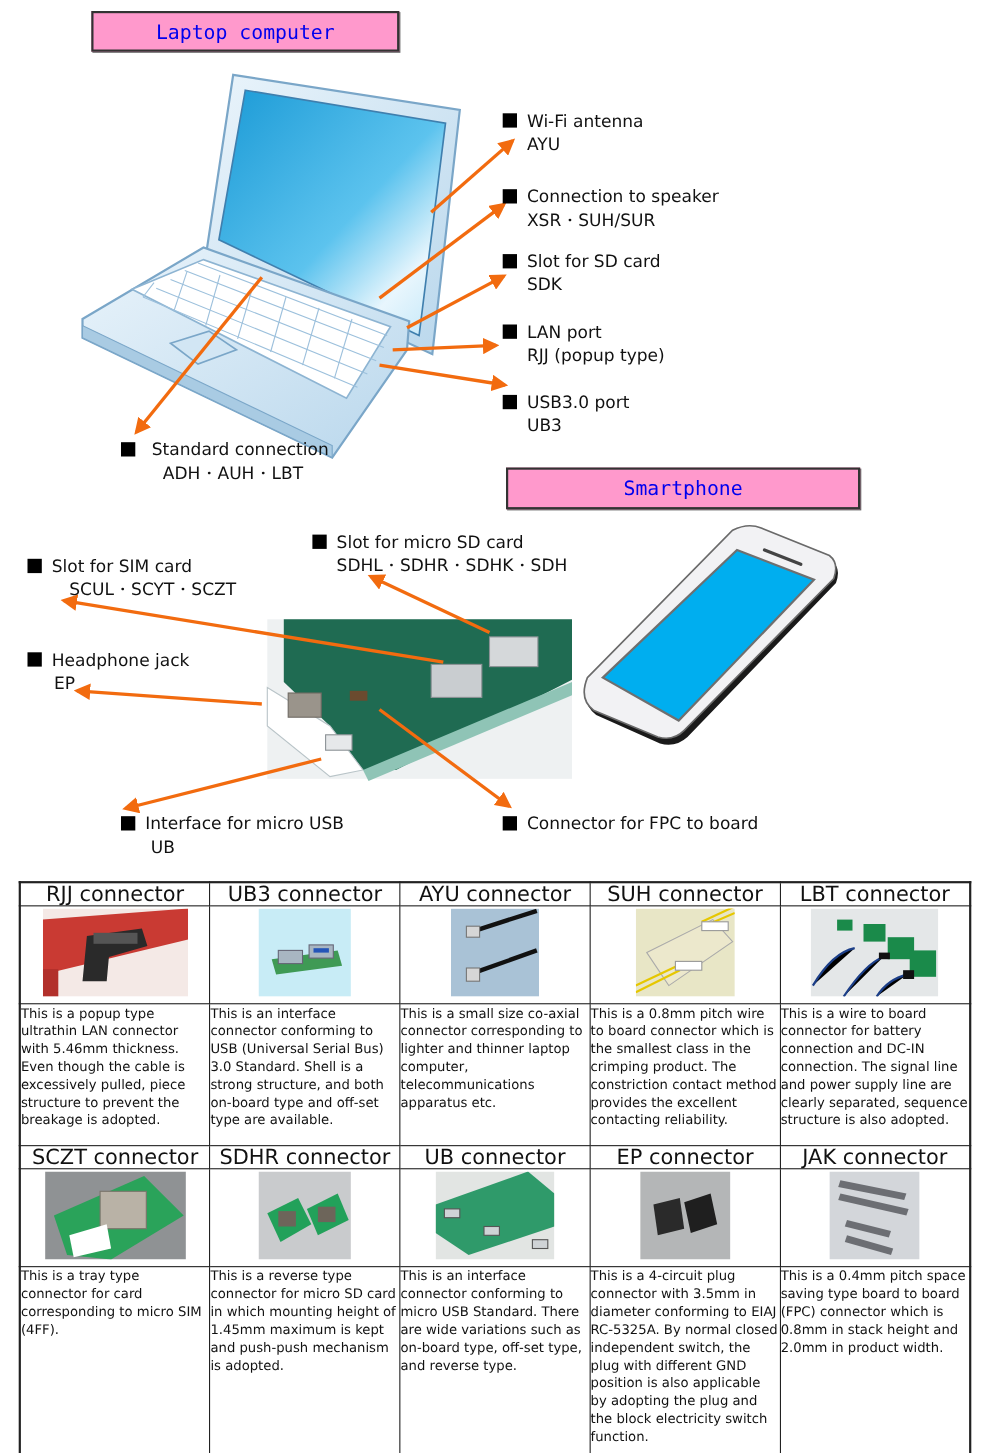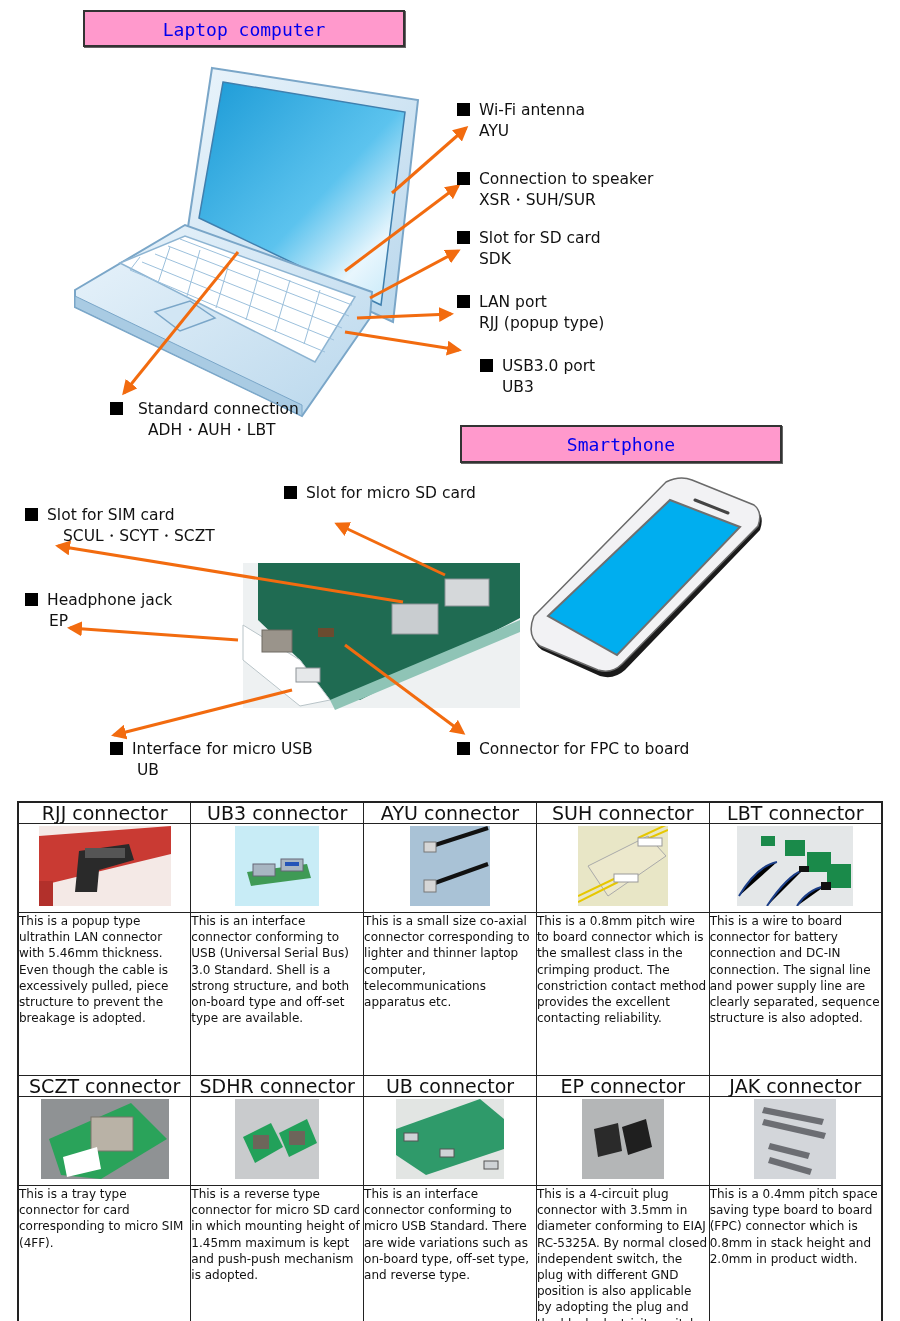--- a/index.html
+++ b/index.html
@@ -3,33 +3,33 @@
 <meta charset="utf-8">
 <style>
   * { box-sizing: border-box; }
   html, body { margin: 0; padding: 0; background: #ffffff; }
   body { width: 900px; height: 1321px; position: relative; overflow: hidden;
          font-family: "DejaVu Sans", sans-serif; color: #111; }
   .title-box { position: absolute; background: #ff99cc; border: 2px solid #333;
                box-shadow: 1px 1px 0 #666; text-align: center;
                font-family: "DejaVu Sans Mono", monospace; color: #0000ee;
                font-size: 18px; line-height: 30px; }
-  #laptop-title { left: 83px; top: 10px; width: 322px; height: 37px; line-height: 35px; }
+  #laptop-title { left: 83px; top: 10px; width: 280px; height: 37px; line-height: 35px; }
   #phone-title { left: 460px; top: 425px; width: 322px; height: 38px; line-height: 36px; }
   .label { position: absolute; font-size: 15.5px; line-height: 21px; white-space: nowrap; }
   .label .sq { display: inline-block; width: 13px; height: 13px; background: #000; margin-right: 9px; vertical-align: -1px; }
   .label .code { display: block; padding-left: 22px; }
   svg.art { position: absolute; left: 0; top: 0; }
   table.conn { position: absolute; left: 17px; top: 801px; width: 866px; border-collapse: collapse;
                table-layout: fixed; border: 2px solid #222; }
   table.conn td { border: 1.5px solid #222; padding: 0; vertical-align: top; }
   td.hd { height: 21px; text-align: center; font-size: 19px; line-height: 20px; }
   td.im { height: 84px; text-align: center; }
   td.ds { font-size: 12px; line-height: 16.2px; padding: 1px 2px; font-family: "DejaVu Sans", sans-serif; }
-  tr.r1 td.ds { height: 163px; }
+  tr.r1 td.ds { height: 129px; }
   tr.r2 td.ds { height: 171px; }
   .thumb { display: inline-block; width: 100%; height: 100%; padding: 2px 0; }
   .thumb svg { height: 80px; }
 </style>
 </head>
 <body>
 
 <div id="laptop-title" class="title-box">Laptop computer</div>
 <div id="phone-title" class="title-box">Smartphone</div>
 
@@ -119,31 +119,32 @@
   <span class="code">XSR・SUH/SUR</span>
 </div>
 <div class="label" style="left:457px;top:228px;">
   <span class="sq"></span><span>Slot for SD card</span>
   <span class="code">SDK</span>
 </div>
 <div class="label" style="left:457px;top:292px;">
   <span class="sq"></span><span>LAN port</span>
   <span class="code">RJJ (popup type)</span>
 </div>
-<div class="label" style="left:480px;top:356px;">
+<div class="label" style="left:457px;top:356px;">
   <span class="sq"></span><span>USB3.0 port</span>
   <span class="code">UB3</span>
 </div>
 <div class="label" style="left:110px;top:399px;">
   <span class="sq"></span><span style="margin-left:6px">Standard connection</span>
   <span class="code" style="padding-left:38px">ADH・AUH・LBT</span>
 </div>
 
 <div class="label" style="left:284px;top:483px;">
   <span class="sq"></span><span>Slot for micro SD card</span>
+  <span class="code" style="width:250px;overflow:hidden">SDHL・SDHR・SDHK・SDH</span>
 </div>
 <div class="label" style="left:25px;top:505px;">
   <span class="sq"></span><span>Slot for SIM card</span>
   <span class="code" style="padding-left:38px">SCUL・SCYT・SCZT</span>
 </div>
 <div class="label" style="left:25px;top:590px;">
   <span class="sq"></span><span>Headphone jack</span>
   <span class="code" style="padding-left:24px">EP</span>
 </div>
 <div class="label" style="left:110px;top:739px;">

